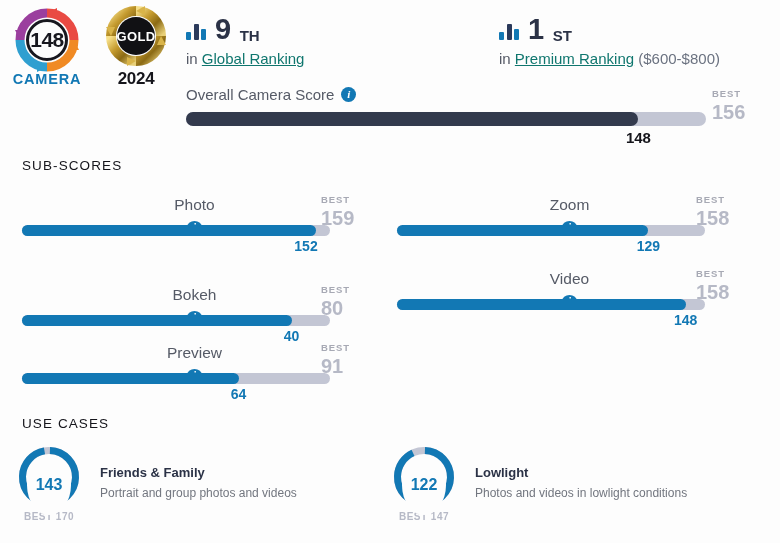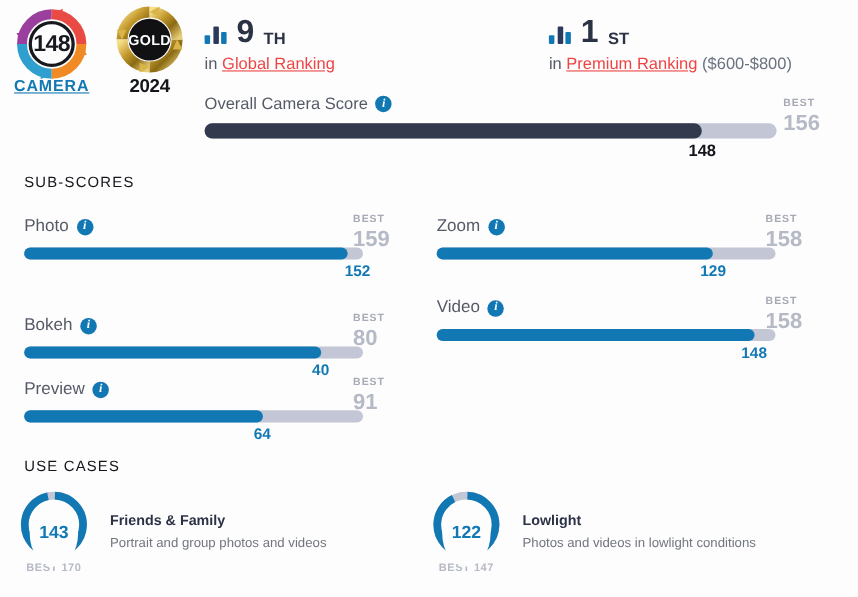--- a/index.html
+++ b/index.html
@@ -19,21 +19,21 @@
 
   .camera-badge { width: 82px; text-align: center; }
   .camera-badge .ring-wrap { position: relative; width: 72px; height: 72px; margin: 0 auto; }
   .camera-badge .ring-num {
     position: absolute; left: 0; top: 0; width: 72px; height: 72px;
     display: flex; align-items: center; justify-content: center;
     font-size: 21px; font-weight: bold; color: #18181f; letter-spacing: -0.5px;
   }
   .camera-badge .cam-label {
     margin-top: -5px; font-size: 14.5px; font-weight: bold;
-    color: #1278b4; letter-spacing: 0.8px; text-decoration: underline;
+    color: #1278b4; letter-spacing: 0.8px;
   }
 
   .gold-badge { width: 72px; text-align: center; }
   .gold-badge .gold-wrap { position: relative; width: 64px; height: 64px; margin: 0 auto; }
   .gold-badge .gold-text {
     position: absolute; left: 0; top: 0; width: 64px; height: 64px;
     display: flex; align-items: center; justify-content: center;
     font-size: 13px; font-weight: bold; color: #ffffff; letter-spacing: 0.3px;
   }
   .gold-badge .gold-year {
@@ -46,21 +46,21 @@
   .rank-premium { left: 499px; }
   .rank-line1 { display: flex; align-items: flex-end; gap: 9px; height: 34px; }
   .bar-icon { display: flex; align-items: flex-end; gap: 2.5px; height: 17px; margin-bottom: 4px; }
   .bar-icon i { display: block; width: 5px; background: #1278b4; border-radius: 1px; }
   .bar-icon i:nth-child(1) { height: 8px; }
   .bar-icon i:nth-child(2) { height: 16px; background:#2b3a5b; }
   .bar-icon i:nth-child(3) { height: 11px; }
   .rank-num { font-size: 29px; font-weight: bold; color: #2b3246; line-height: 1; letter-spacing: -0.5px; }
   .rank-sup { font-size: 15px; font-weight: bold; color: #2b3246; vertical-align: super; letter-spacing: 0; }
   .rank-line2 { margin-top: 6px; font-size: 15px; color: #555a66; }
-  .rank-line2 .link { color: #ef4444; text-decoration: underline; }
+  .rank-line2 .link { color: #0f766e; text-decoration: underline; }
   .rank-line2 .paren { color: #6b7280; }
 
   
   .overall { position: absolute; left: 186px; top: 86px; width: 574px; }
   .overall-label-row { display: flex; align-items: center; gap: 7px; }
   .overall-label { font-size: 15px; color: #555a66; }
   .overall-best {
     position: absolute; right: 0; top: 2px; text-align: left; width: 48px;
   }
   .best-cap { font-size: 9.5px; font-weight: bold; color: #a7a9b4; letter-spacing: 0.9px; }
@@ -80,21 +80,21 @@
   .section-title {
     position: absolute; left: 22px; font-size: 13.5px; font-weight: normal;
     color: #15151b; letter-spacing: 1.1px;
   }
   #sub-scores-title { top: 158px; }
   #use-cases-title { top: 416px; }
 
   
   .sub-grid { position: absolute; left: 0; top: 196px; width: 780px; }
   .sub-item { position: absolute; width: 345px; }
-  .sub-item .sub-head { display: flex; align-items: center; gap: 7px; height: 20px; }
+  .sub-item .sub-head { display: flex; align-items: center; gap: 7px; height: 20px; flex-direction: column; }
   .sub-name { font-size: 15.5px; color: #555a66; }
   .sub-best { position: absolute; right: 0; top: -2px; width: 46px; text-align: left; }
   .sub-track {
     position: relative; margin-top: 9px; height: 11px; width: 308px;
     background: #c3c6d4; border-radius: 6px;
   }
   .sub-fill { position: absolute; left: 0; top: 0; height: 11px; background: #1278b4; border-radius: 6px; }
   .sub-score {
     position: absolute; top: 13px; font-size: 14px; font-weight: bold; color: #1278b4;
     transform: translateX(-50%);
@@ -238,21 +238,21 @@
         <div class="sub-head">
           <span class="sub-name">Photo</span>
           <span class="info-icon">i</span>
         </div>
         <div class="sub-best">
           <div class="best-cap">BEST</div>
           <div class="best-val">159</div>
         </div>
         <div class="sub-track">
           <div class="sub-fill" style="width:294.448px"></div>
-          <div class="sub-score" style="left:303px">152</div>
+          <div class="sub-score" style="left:284px">152</div>
         </div>
       </div>
       <div class="sub-item" style="left: 397px; top: 0px;">
         <div class="sub-head">
           <span class="sub-name">Zoom</span>
           <span class="info-icon">i</span>
         </div>
         <div class="sub-best">
           <div class="best-cap">BEST</div>
           <div class="best-val">158</div>

